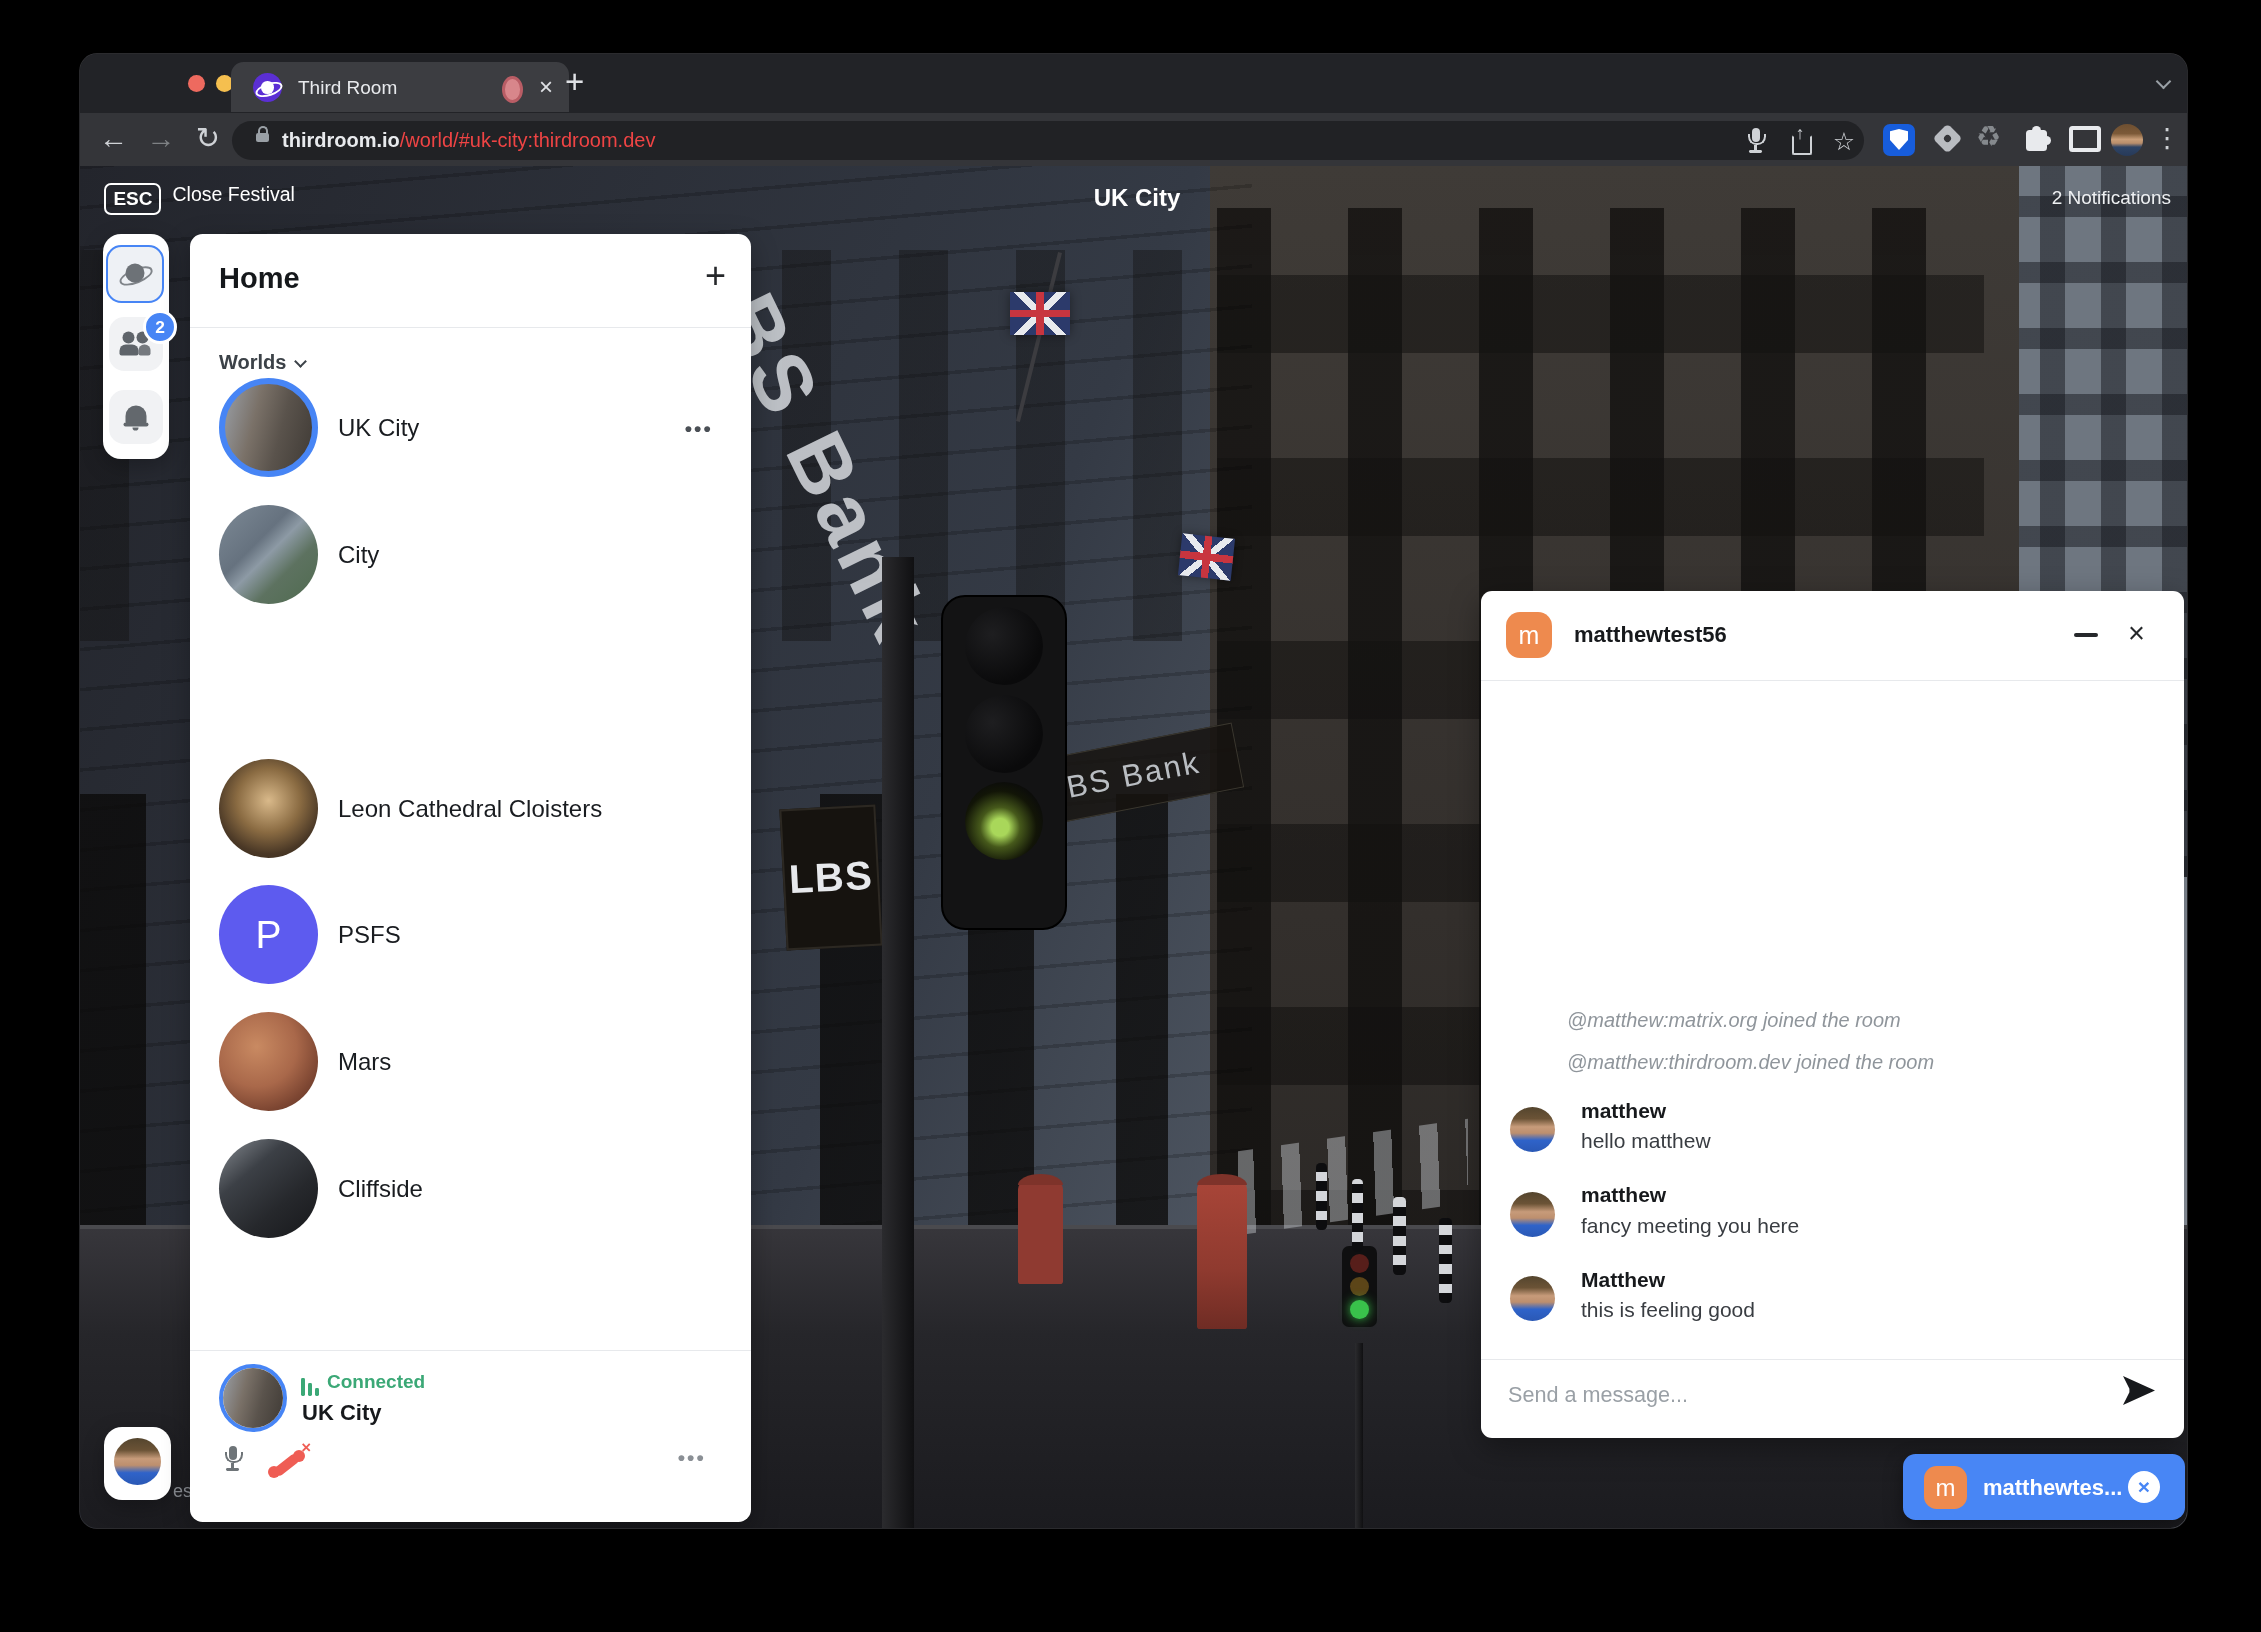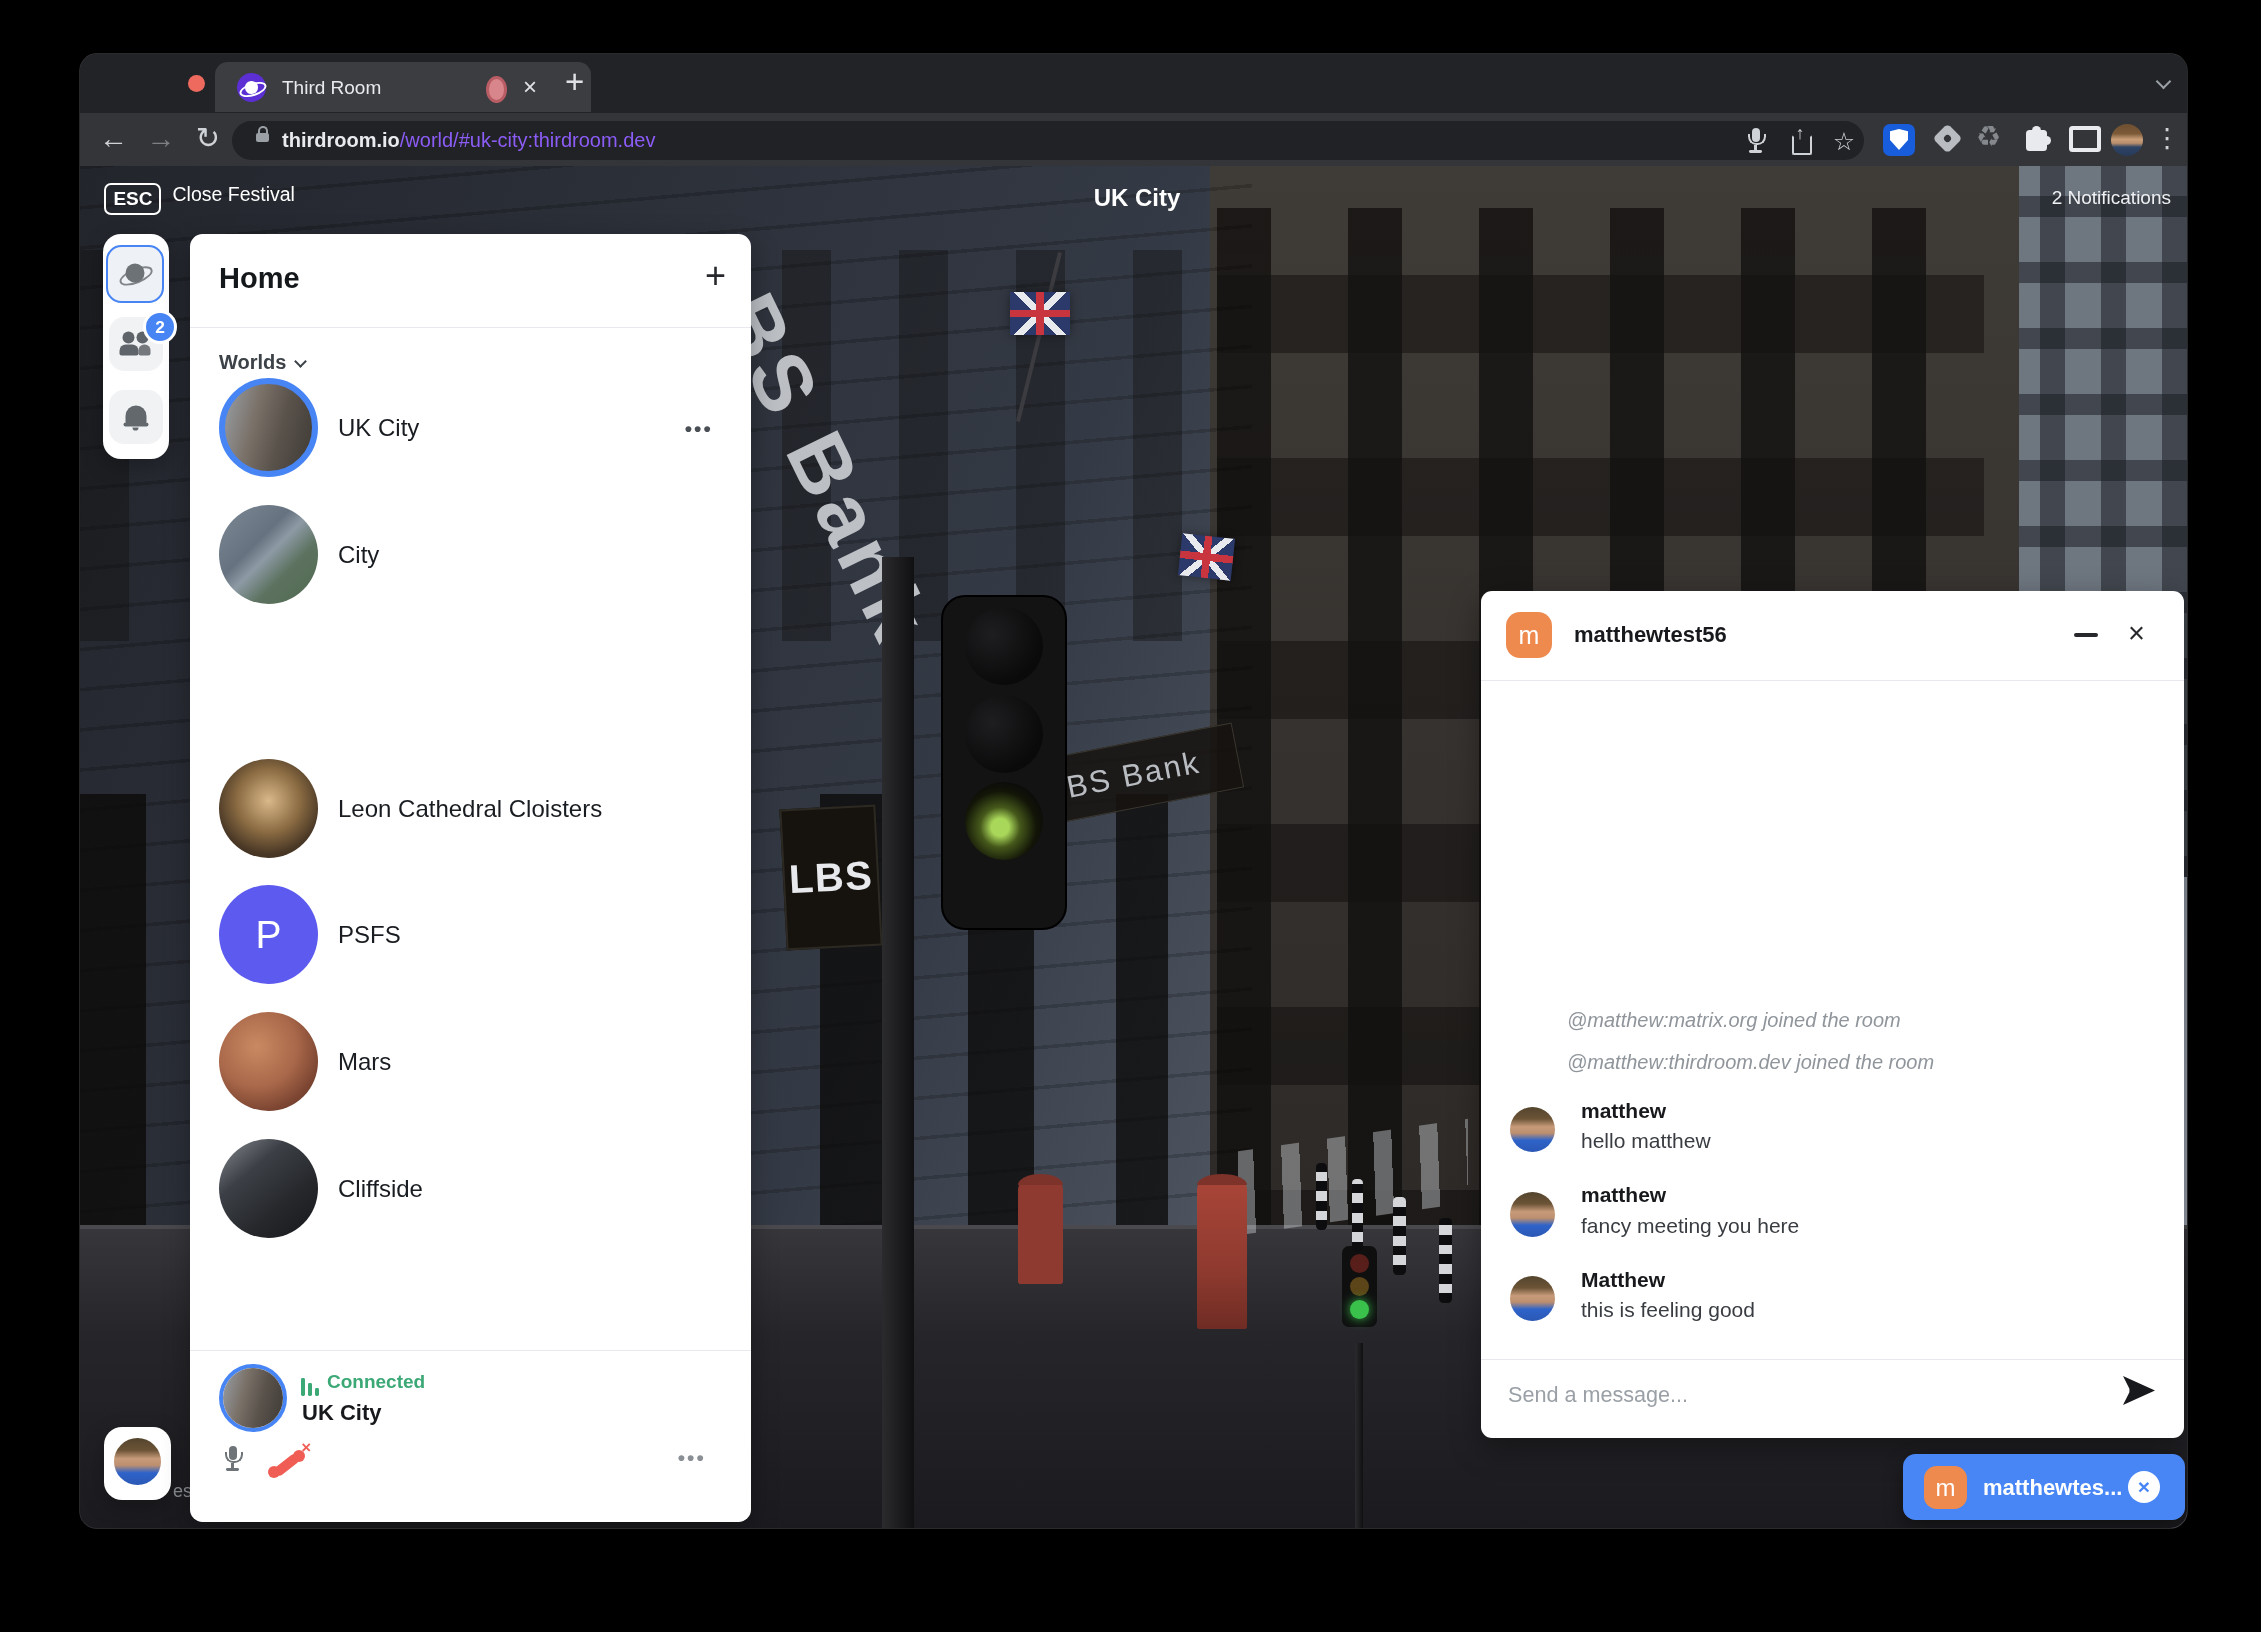--- a/index.html
+++ b/index.html
@@ -1,38 +1,38 @@
 <!DOCTYPE html>
 <html style="font-size:11px"><head>
 <meta charset="utf-8">
 <style>
   html,body{margin:0;padding:0;background:#000;}
   body{width:2261px;height:1632px;position:relative;font-family:"Liberation Sans","DejaVu Sans",sans-serif;-webkit-font-smoothing:antialiased;}
   
   #window{position:absolute;left:80px;top:54px;width:2107px;height:1474px;border-radius:16.7px;overflow:hidden;background:#222327;box-shadow:0 0 0 0.7px #3a3a3e;}
   #tabstrip{position:absolute;left:0;top:0;width:100%;height:59px;background:#222327;}
   .traffic{position:absolute;top:21px;width:17.4px;height:17.4px;border-radius:50%;}
-  #tab{position:absolute;left:135px;top:8.4px;width:376px;height:50px;background:#3c3d41;border-radius:12.6px 12.6px 0 0;color:#e8eaed;}
+  #tab{position:absolute;left:151px;top:8.4px;width:338px;height:50px;background:#3c3d41;border-radius:12.6px 12.6px 0 0;color:#e8eaed;}
   .favicon{position:absolute;left:22px;top:10.5px;width:29px;height:29px;border-radius:50%;background:#5b2fd4;}
   .favicon .p-ball{position:absolute;left:8.4px;top:8.4px;width:12.6px;height:12.6px;border-radius:50%;background:#fff;}
   .favicon .p-ring{position:absolute;left:2.1px;top:9.8px;width:24px;height:9px;border:2.1px solid #fff;border-radius:50%;transform:rotate(-18deg);background:transparent;}
   #tab-title{position:absolute;left:67px;top:14.6px;font-size:19px;color:#e8eaed;}
   #rec-ind{position:absolute;left:271px;top:14px;width:15.3px;height:21px;border-radius:50%;background:#d8868b;border:3.5px solid #b95d65;}
   #tab-close{position:absolute;left:308px;top:9.8px;font-size:24px;color:#dfe1e5;line-height:29px;}
   #newtab{position:absolute;left:485px;top:11px;font-size:33px;color:#dfe1e5;font-weight:300;line-height:33px;}
   .chev{display:inline-block;width:9px;height:9px;border-right:2.1px solid #9aa0a6;border-bottom:2.1px solid #9aa0a6;transform:rotate(45deg);}
   #strip-chev{position:absolute;right:18px;top:22px;}
   #toolbar{position:absolute;left:0;top:59px;width:100%;height:53px;background:#343539;border-bottom:0.7px solid #202124;}
   .navic{position:absolute;top:0;height:53px;line-height:50px;font-size:29px;color:#cfd2d6;text-align:center;width:42px;}
   #urlbar{position:absolute;left:152px;top:7.7px;width:1632px;height:39px;border-radius:19.5px;background:#212225;}
   .lock{position:absolute;left:24px;top:12px;width:12.6px;height:9.8px;background:#9aa0a6;border-radius:2.1px;}
   .lock:before{content:"";position:absolute;left:2.1px;top:-6.3px;width:5.6px;height:7px;border:2.1px solid #9aa0a6;border-bottom:none;border-radius:5.6px 5.6px 0 0;}
   #urltext{position:absolute;left:50px;top:8.4px;font-size:20px;}
   #url-domain{color:#e8eaed;font-weight:600;}
-  #url-path{color:#8b5cf6;margin-top:31px;}
+  #url-path{color:#ef4444;margin-top:31px;}
   .pill-ic{position:absolute;top:6.3px;width:32px;height:28px;}
   
   .mic .m-body{position:absolute;left:10.5px;top:1.4px;width:8.4px;height:14px;border-radius:4.9px;background:currentColor;}
   .mic .m-arc{position:absolute;left:7px;top:7px;width:14px;height:9px;border:2.1px solid currentColor;border-top:none;border-radius:0 0 8.4px 8.4px;}
   .mic .m-stem{position:absolute;left:13.3px;top:18px;width:2.8px;height:4.9px;background:currentColor;}
   .mic .m-base{position:absolute;left:8.4px;top:23px;width:12.6px;height:2.8px;border-radius:1.4px;background:currentColor;}
   
   .share .s-box{position:absolute;left:6.3px;top:8.4px;width:15.3px;height:15.3px;border:2.1px solid currentColor;border-top-color:transparent;border-radius:2.1px;}
   .share .s-arr{position:absolute;left:0px;top:-4.2px;width:28px;text-align:center;font-size:18px;color:currentColor;}
   .star{font-size:25px;color:#cfd2d6;line-height:28px;text-align:center;}

